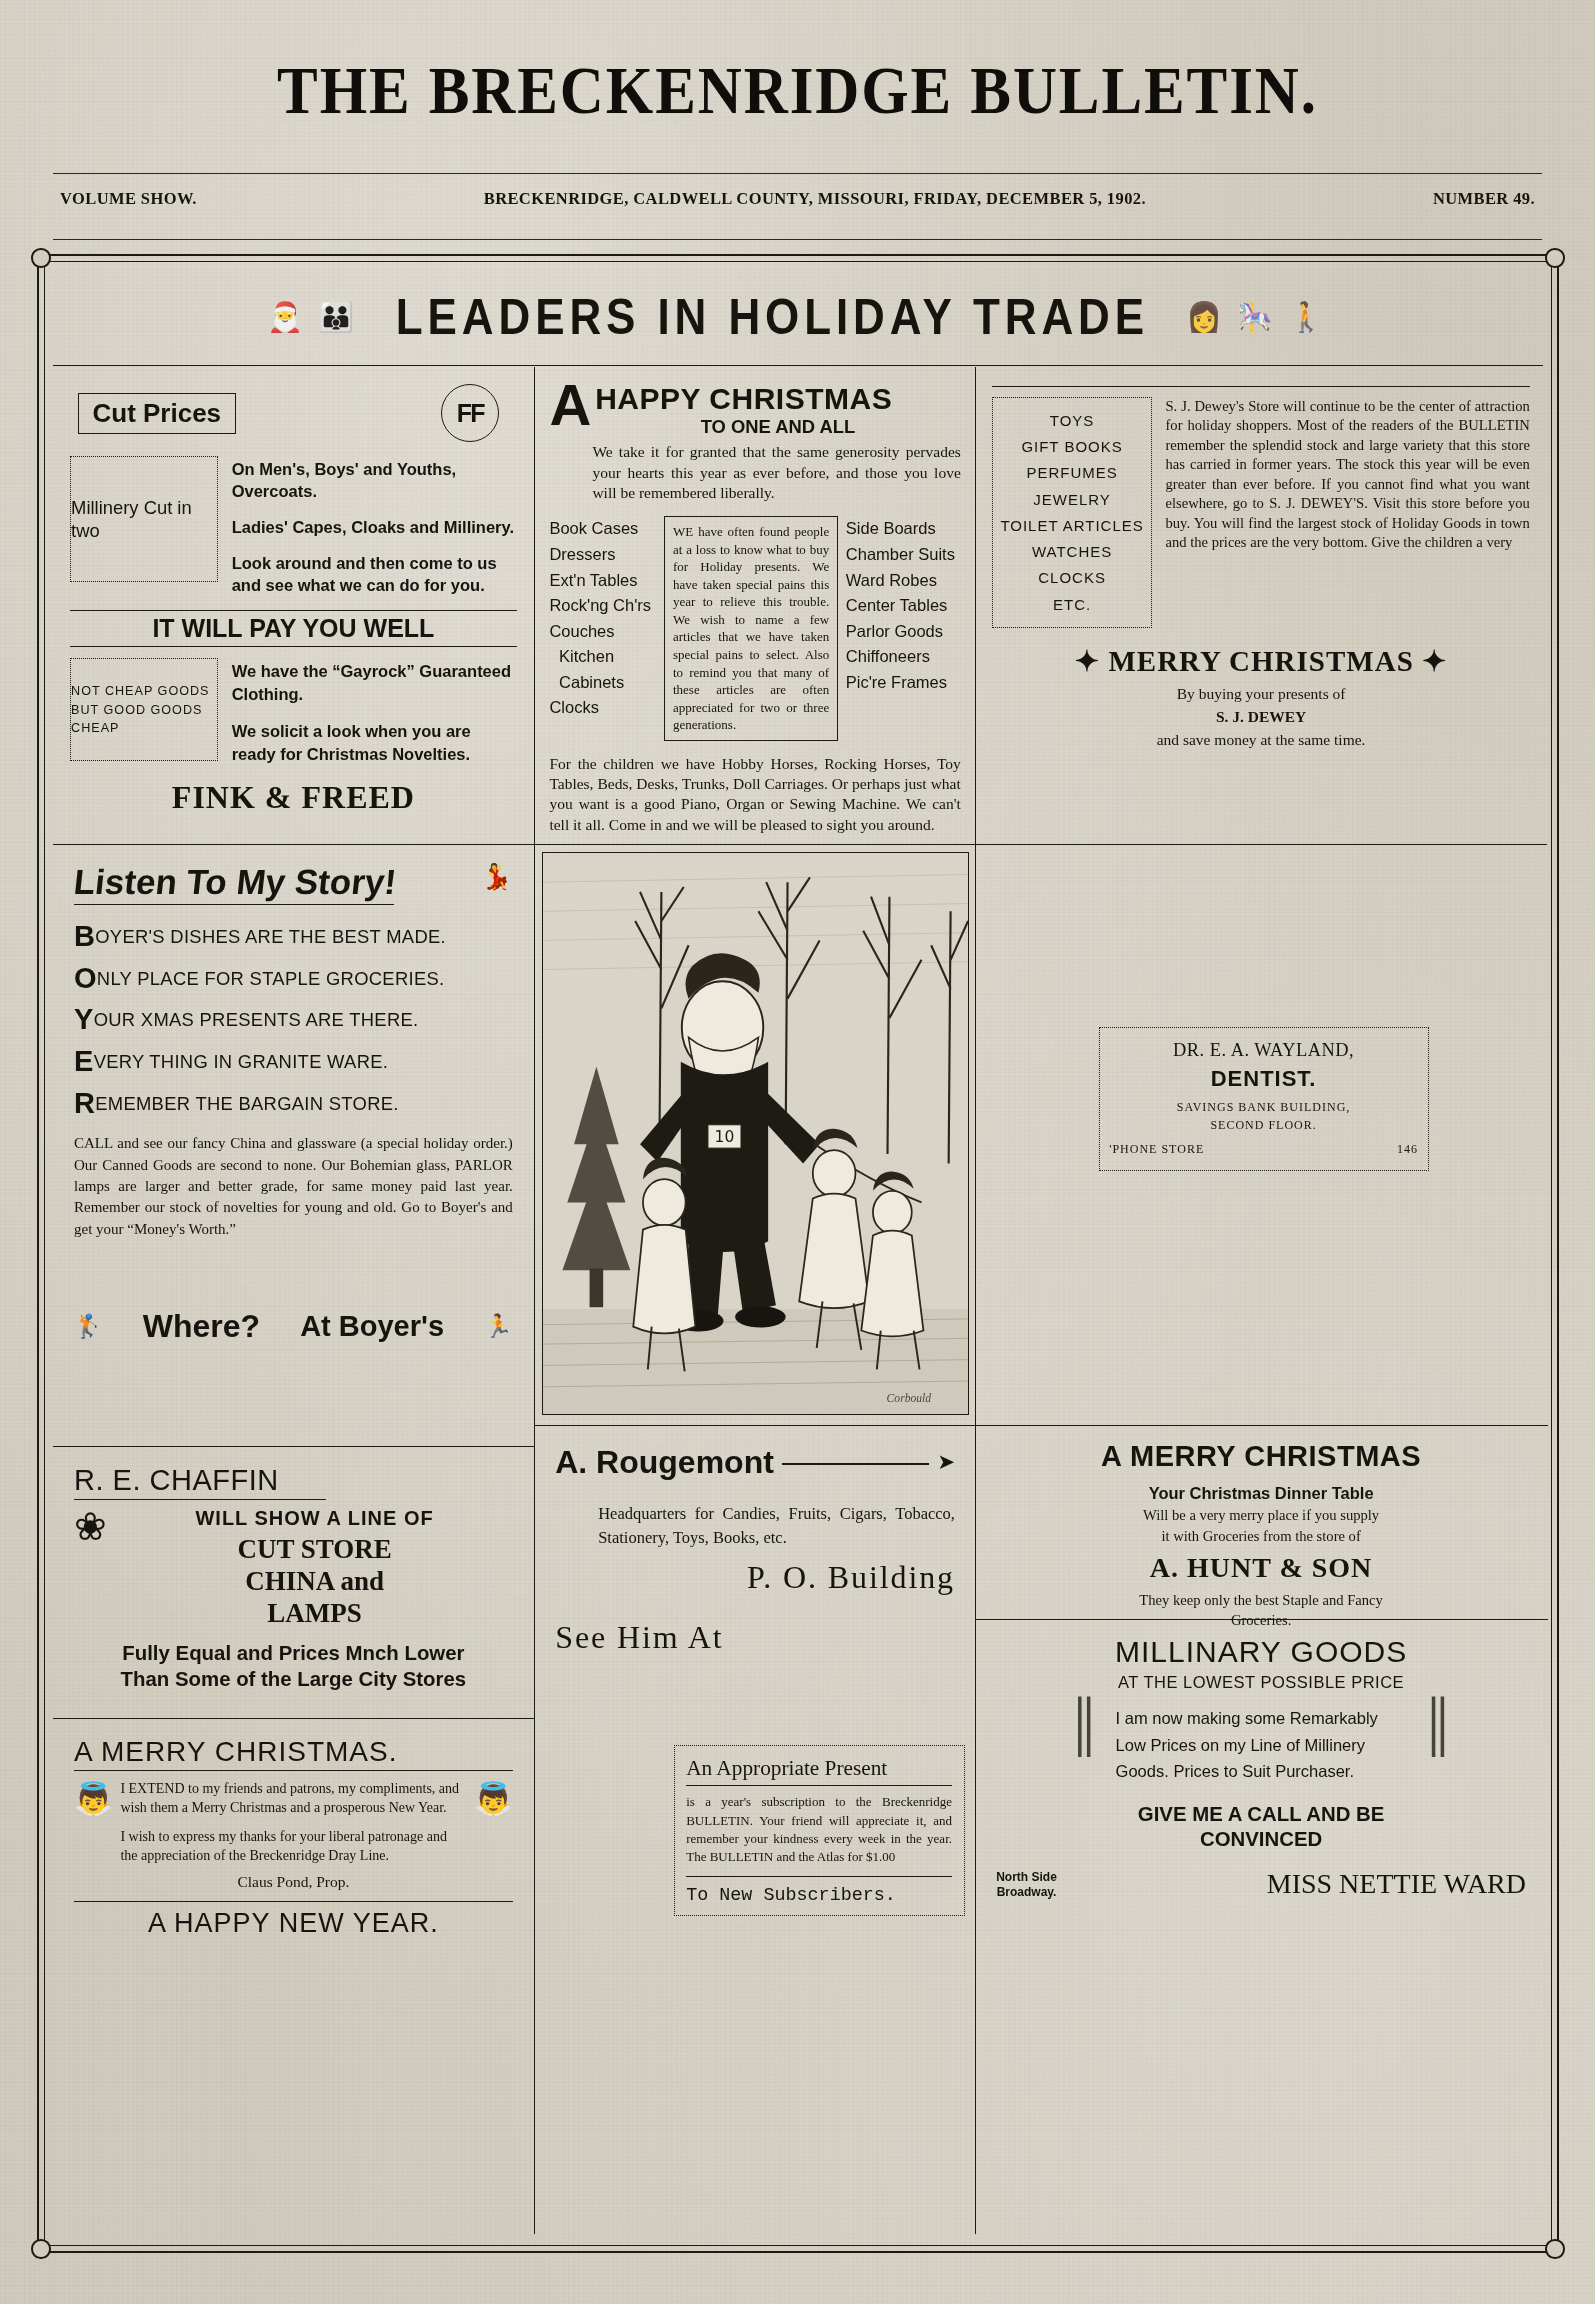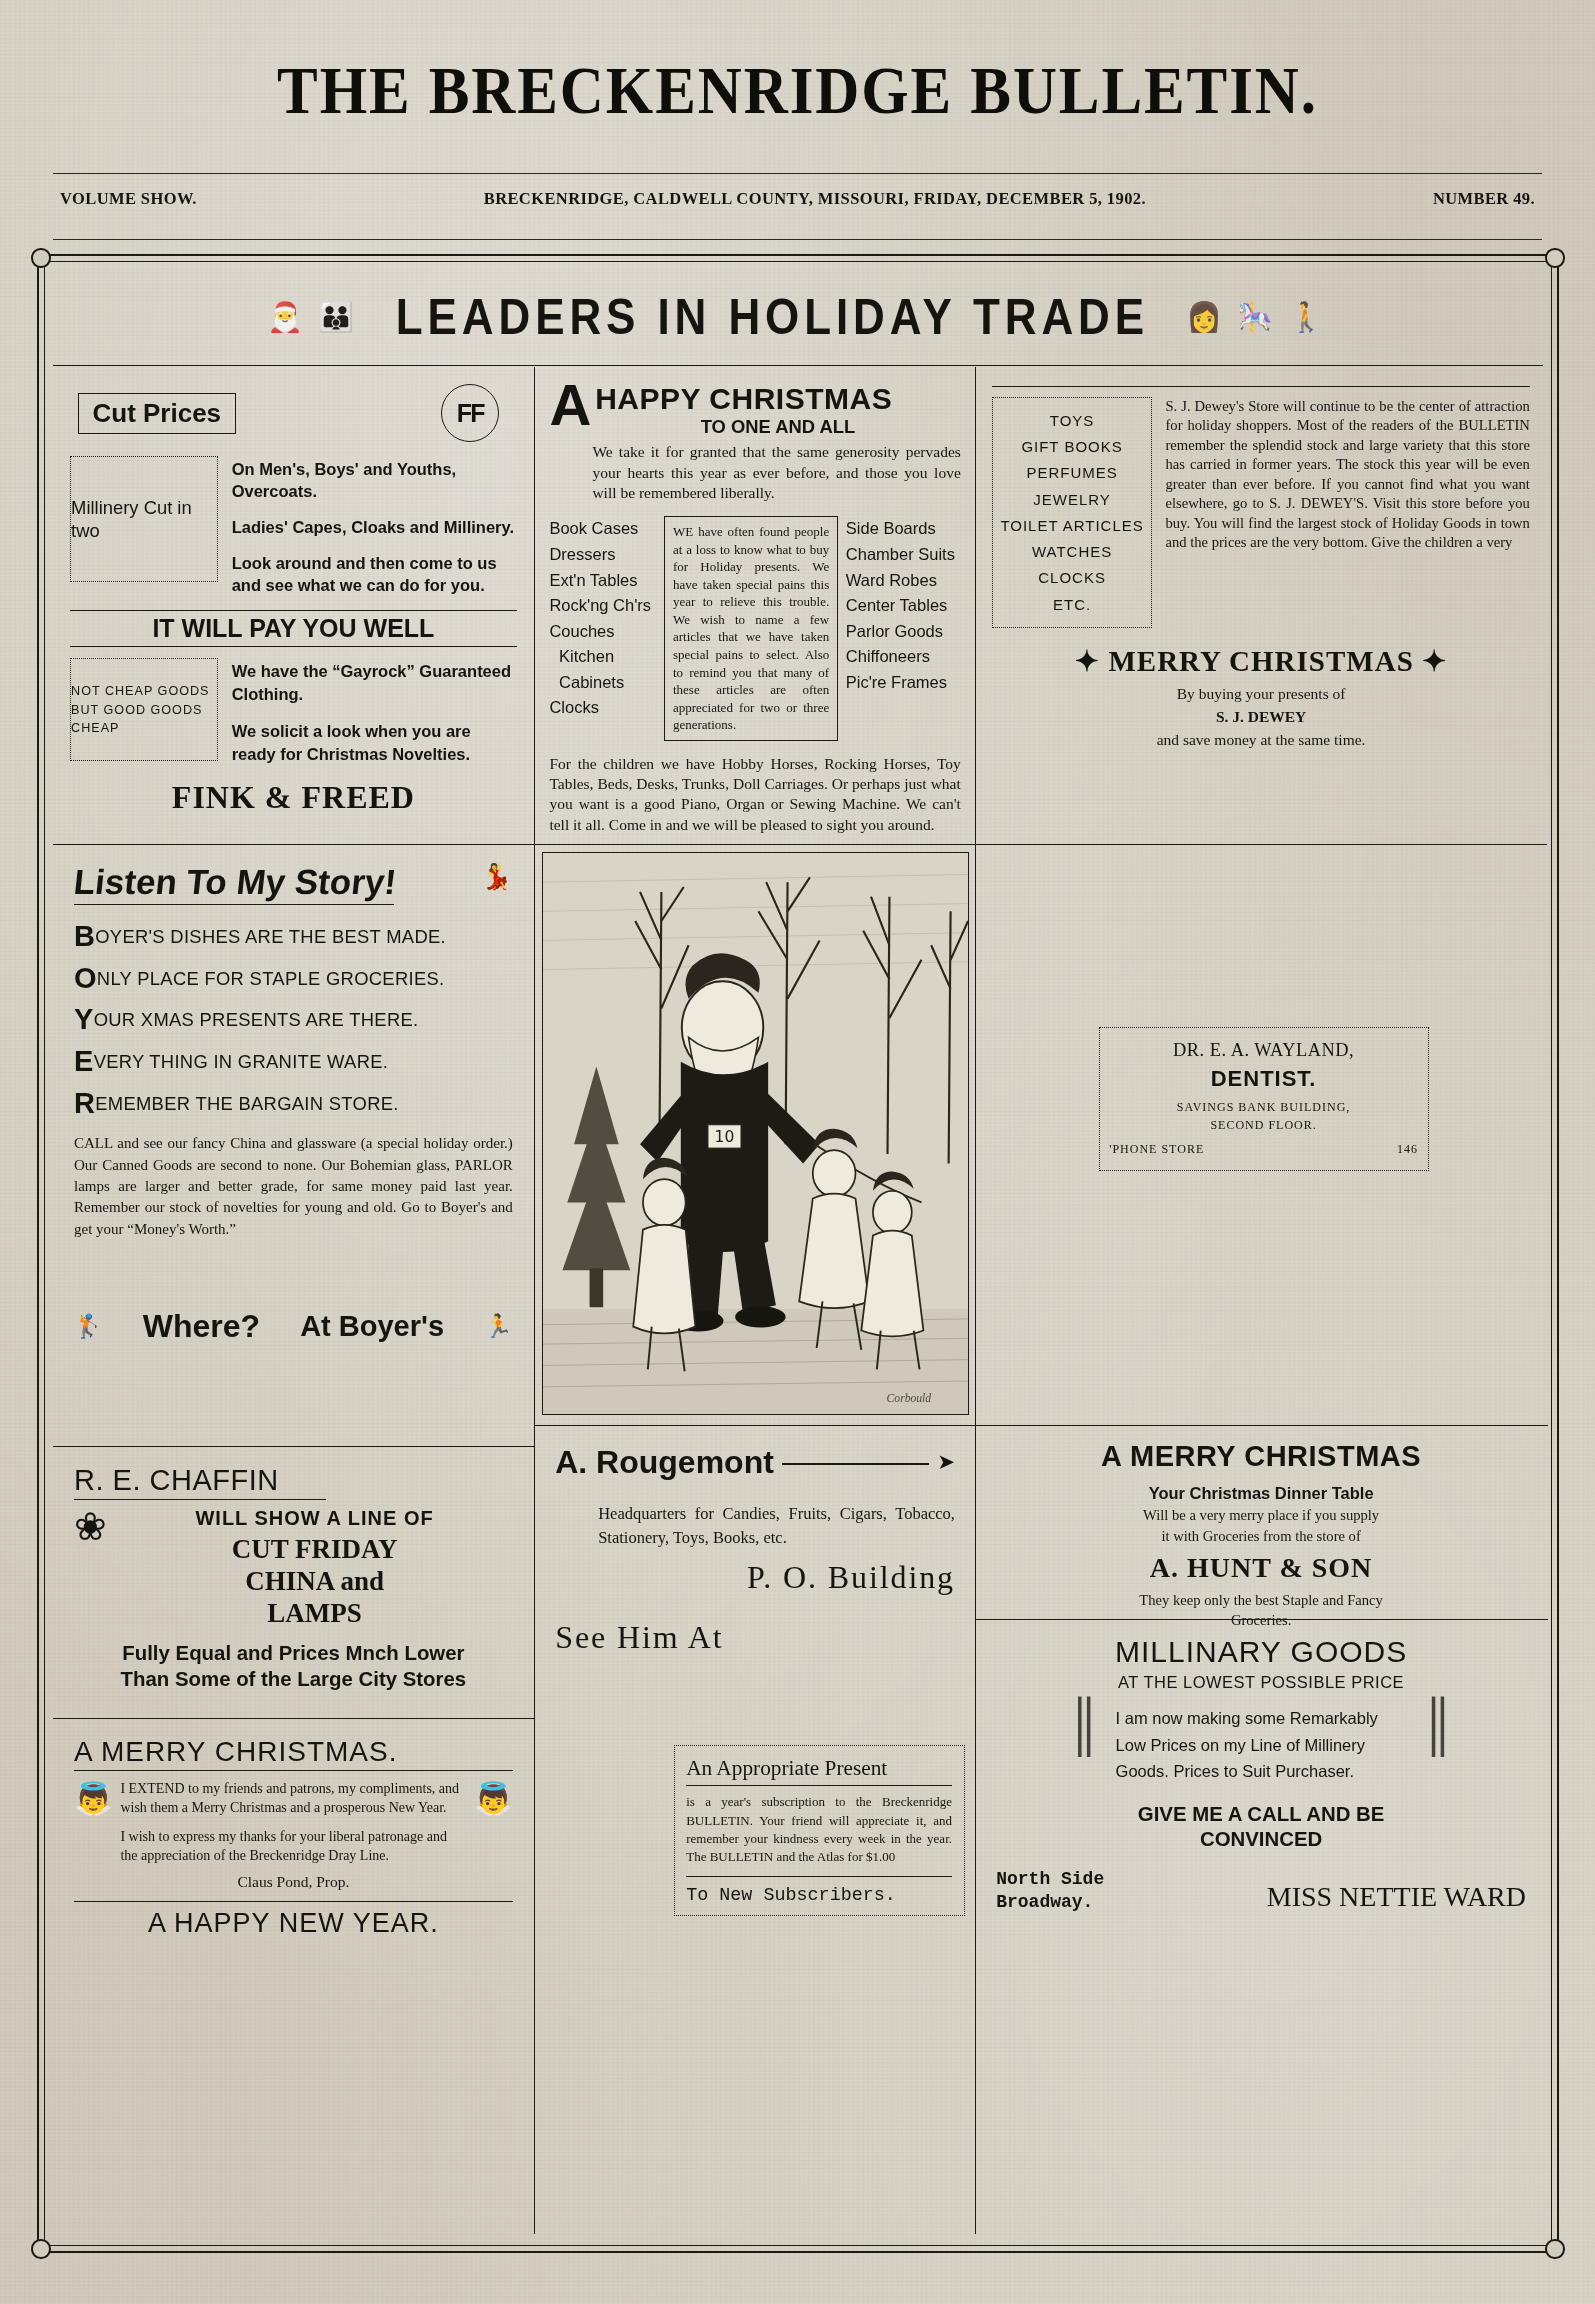--- a/index.html
+++ b/index.html
@@ -187,21 +187,21 @@
   .hunt-sub{font-family:"Liberation Sans", sans-serif;font-weight:bold;font-size:16.5px;line-height:1.5;}
   .hunt-name{font-family:"Liberation Serif", serif;font-weight:bold;font-size:28px;letter-spacing:1px;}
   .hunt-foot{font-size:14.6px;line-height:1.4;}
 
   
   .mill-head{font-family:"Liberation Sans", sans-serif;font-size:30px;letter-spacing:1px;}
   .mill-sub{font-family:"Liberation Sans", sans-serif;font-size:16.5px;letter-spacing:0.5px;}
   .mill-body{font-family:"Liberation Sans", sans-serif;font-size:16.5px;line-height:1.6;}
   .mill-call{font-family:"Liberation Sans", sans-serif;font-weight:bold;font-size:20.4px;line-height:1.25;}
   .mill-name{font-family:"Liberation Serif", serif;font-size:28px;}
-  .mill-addr{font-family:Liberation Mono, monospace;font-weight:bold;font-size:18px;line-height:1.25;}
+  .mill-addr{font-family:Liberation Sans, sans-serif;font-weight:bold;font-size:12px;line-height:1.25;text-align:center;}
 
   
   .present-box{border:1.9px dotted #1d1a14;padding:9.7px 11.6px;}
   .present-head{font-size:21.3px;}
   .present-body{font-size:13px;line-height:1.4;text-align:justify;}
   .present-foot{font-size:18.4px;font-family:Liberation Mono, monospace;}
 
   
   .illus{
     position:absolute;border:1.9px solid #1d1a14;box-sizing:border-box;
@@ -375,21 +375,21 @@
       </div>
 
       <div class="cell" style="left:7.8px;top:1087px;width:466px;height:256px;padding:9.7px 13.6px;">
         <div class="chaffin-name">R. E. CHAFFIN</div>
         <div style="border-bottom:1.9px solid #1d1a14;width:252px;margin:1.9px 0 7.8px;"></div>
         <div style="display:flex;gap:9.7px;align-items:flex-start;">
           <span style="font-size:39px;line-height:1;">❀</span>
           <div style="flex:1;">
             <div class="chaffin-will tc">WILL SHOW A LINE OF</div>
             <div class="chaffin-big tc" style="margin-top:3.9px;">
-              <div>CUT FRIDAY</div>
+              <div>CUT STORE</div>
               <div>CHINA and</div>
               <div>LAMPS</div>
             </div>
           </div>
         </div>
         <div class="chaffin-bot tc" style="margin-top:9.7px;">
           <div>Fully Equal and Prices Mnch Lower</div>
           <div>Than Some of the Large City Stores</div>
         </div>
       </div>

